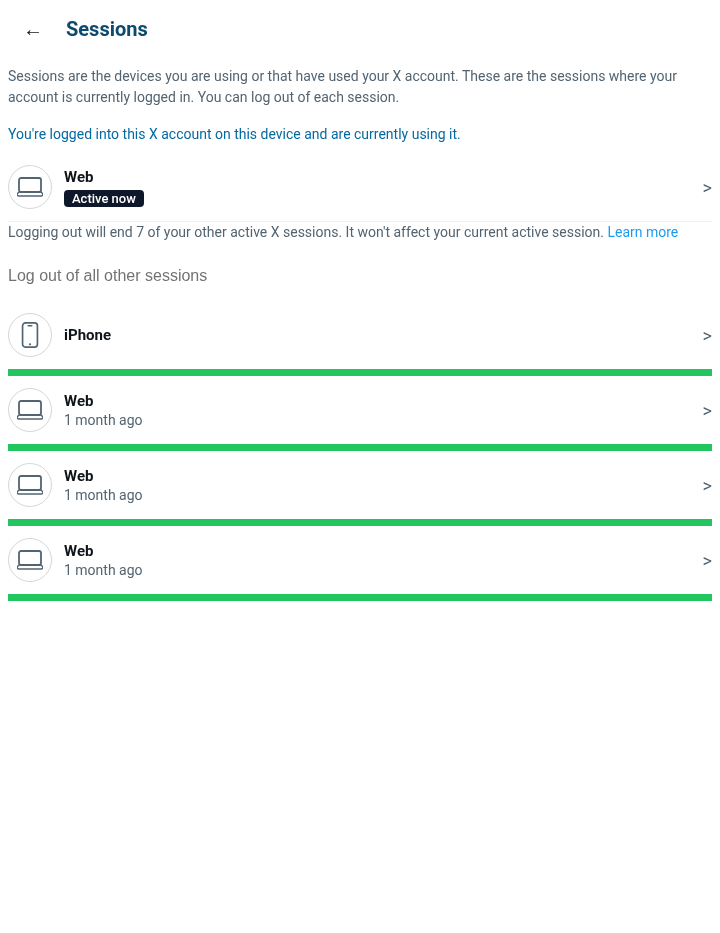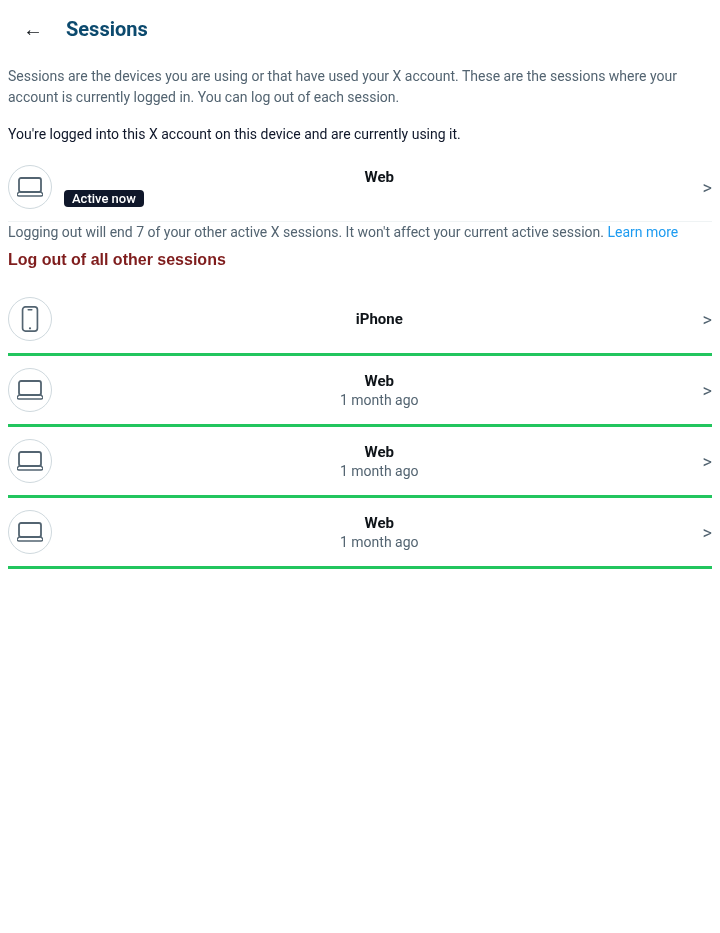--- a/index.html
+++ b/index.html
@@ -67,57 +67,57 @@
 
     
     .section-title {
       font-size: 20px;
       font-weight: 800;
       color: #0f1419;
       padding: 16px 0 8px 0;
     }
 
     .section-subtitle {
-      color: #0f172a;
+      color: #0369a1;
       font-size: 14px;
       line-height: 1.5;
       margin-bottom: 8px;
     }
 
     .logout-notice {
       color: #536471;
       font-size: 14px;
       line-height: 1.5;
-      margin-bottom: 0;
+      margin-bottom: 16px;
     }
 
     .learn-more-link {
       color: #1d9bf0;
       text-decoration: none;
     }
 
     
     .logout-all-btn {
-      color: #7f1d1d;
+      color: #737373;
       font-size: 16px;
-      font-weight: 700;
+      font-weight: 400;
       background: none;
       border: none;
       cursor: pointer;
       padding: 8px 0 16px 0;
       display: block;
       text-align: center;
     }
 
     
     .session-item {
       display: flex;
       align-items: center;
       padding: 12px 0;
-      border-bottom: 3px solid #22c55e;
+      border-bottom: 7px solid #22c55e;
       cursor: pointer;
       position: relative;
     }
 
     .session-icon-wrap {
       width: 44px;
       height: 44px;
       border-radius: 50%;
       border: 1.5px solid #cfd9de;
       display: flex;
@@ -126,21 +126,20 @@
       flex-shrink: 0;
       margin-right: 12px;
       background: #fff;
     }
 
     .session-info {
       flex: 1;
       display: flex;
       flex-direction: column;
       gap: 2px;
-      text-align: center;
     }
 
     .session-name {
       font-size: 15px;
       font-weight: 700;
       color: #0f1419;
     }
 
     .session-status-badge {
       display: inline-block;

